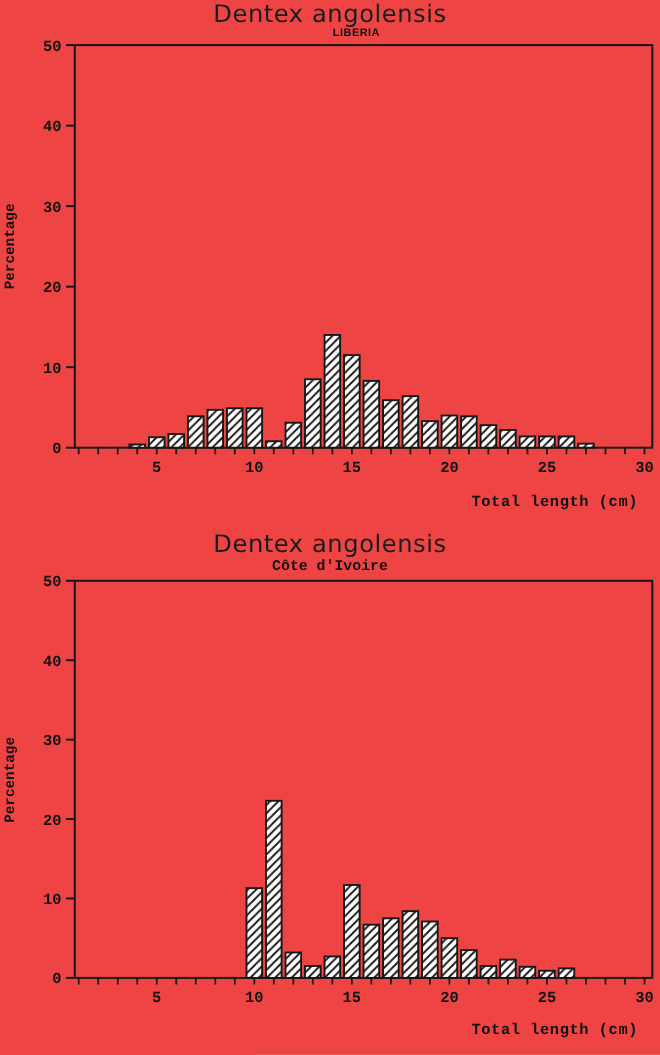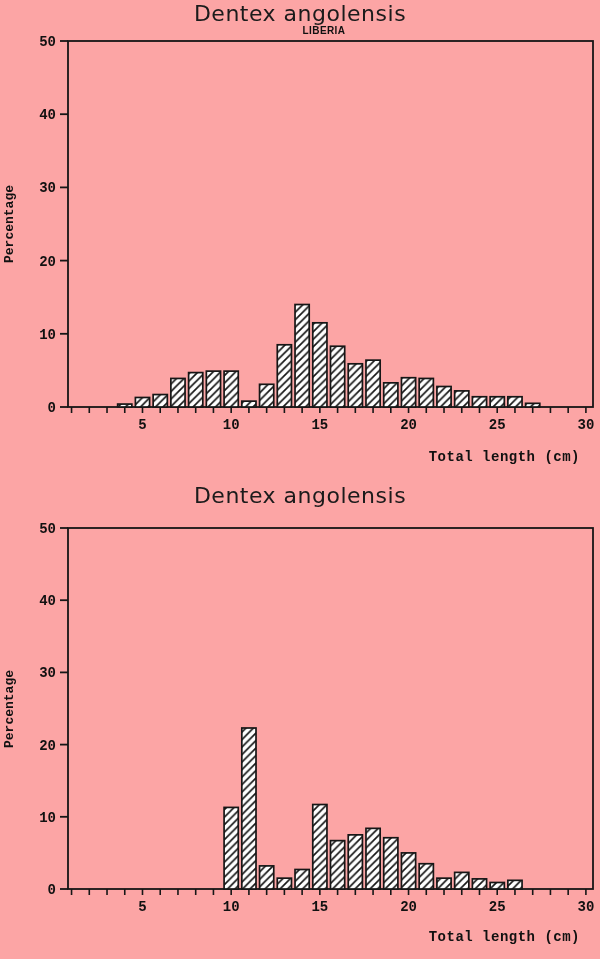--- a/index.html
+++ b/index.html
@@ -1,17 +1,17 @@
 <!DOCTYPE html>
 <html><head>
 <meta charset="utf-8">
 <style>
   html,body{margin:0;padding:0;background:#ffffff;}
   .page{
-    position:relative;width:600px;height:959px;background:#fca5a5;
+    position:relative;width:600px;height:959px;background:#ef4444;
     font-family:"Liberation Sans",sans-serif;color:#161616;overflow:hidden;
   }
   .chart{position:absolute;left:0;width:600px;}
   .chart-title{
     position:absolute;left:0;width:100%;text-align:center;
     font-family:"DejaVu Sans",sans-serif;font-size:22px;font-weight:400;
     letter-spacing:0.5px;color:#1b1b1b;white-space:nowrap;
   }
   .chart-subtitle-sans{
     position:absolute;left:0;width:100%;text-align:center;
@@ -151,20 +151,21 @@
         <rect x="507.8648648648649" y="396.752" width="14.18918918918919" height="10.24799999999999" fill="#ffffff"></rect>
         <rect x="507.8648648648649" y="396.752" width="14.18918918918919" height="10.24799999999999" fill="url(#hatch0)" stroke="#161616" stroke-width="1.7"></rect>
         <rect x="525.6013513513515" y="403.34" width="14.18918918918919" height="3.660000000000025" fill="#ffffff"></rect>
         <rect x="525.6013513513515" y="403.34" width="14.18918918918919" height="3.660000000000025" fill="url(#hatch0)" stroke="#161616" stroke-width="1.7"></rect>
       </svg>
     <div class="xlabel" style="top:449px;">Total length (cm)</div>
   </div>
 
   <div class="chart" style="top:479px;height:480px;">
     <div class="chart-title" style="top:4px;">Dentex angolensis</div>
+    <div class="chart-subtitle-mono" style="top:29px;">Côte d'Ivoire</div>
     <div class="ylabel" style="top:191px;">Percentage</div>
     <svg class="plot" width="600" height="480">
         <defs>
           <pattern id="hatch1" width="7.5" height="7.5" patternUnits="userSpaceOnUse">
             <path d="M-2,2 l4,-4 M0,7.5 L7.5,0 M5.5,9.5 l4,-4" stroke="#161616" stroke-width="1.7" fill="none"></path>
           </pattern>
         </defs>
         <rect x="68" y="49" width="525" height="361" fill="none" stroke="#161616" stroke-width="1.8"></rect>
         <line x1="60" y1="410" x2="68" y2="410" stroke="#161616" stroke-width="1.8"></line>
         <text x="56" y="415" text-anchor="end" class="tick-label">0</text>

